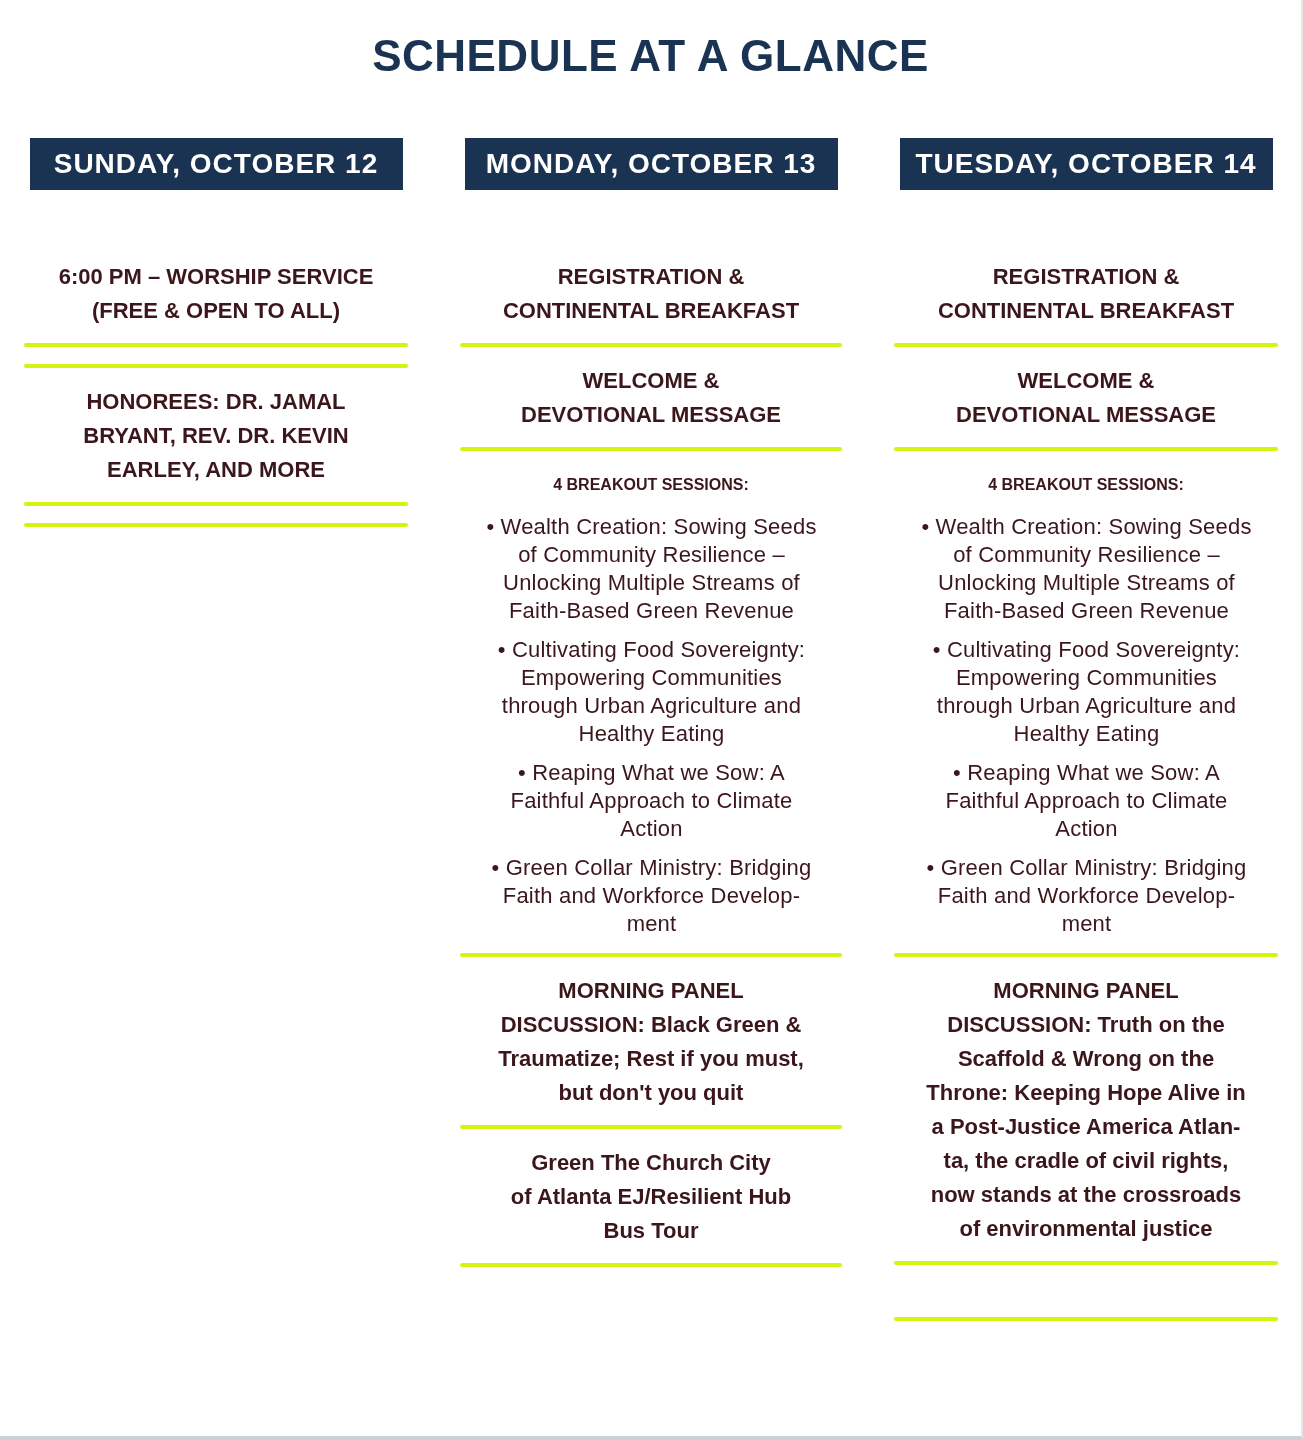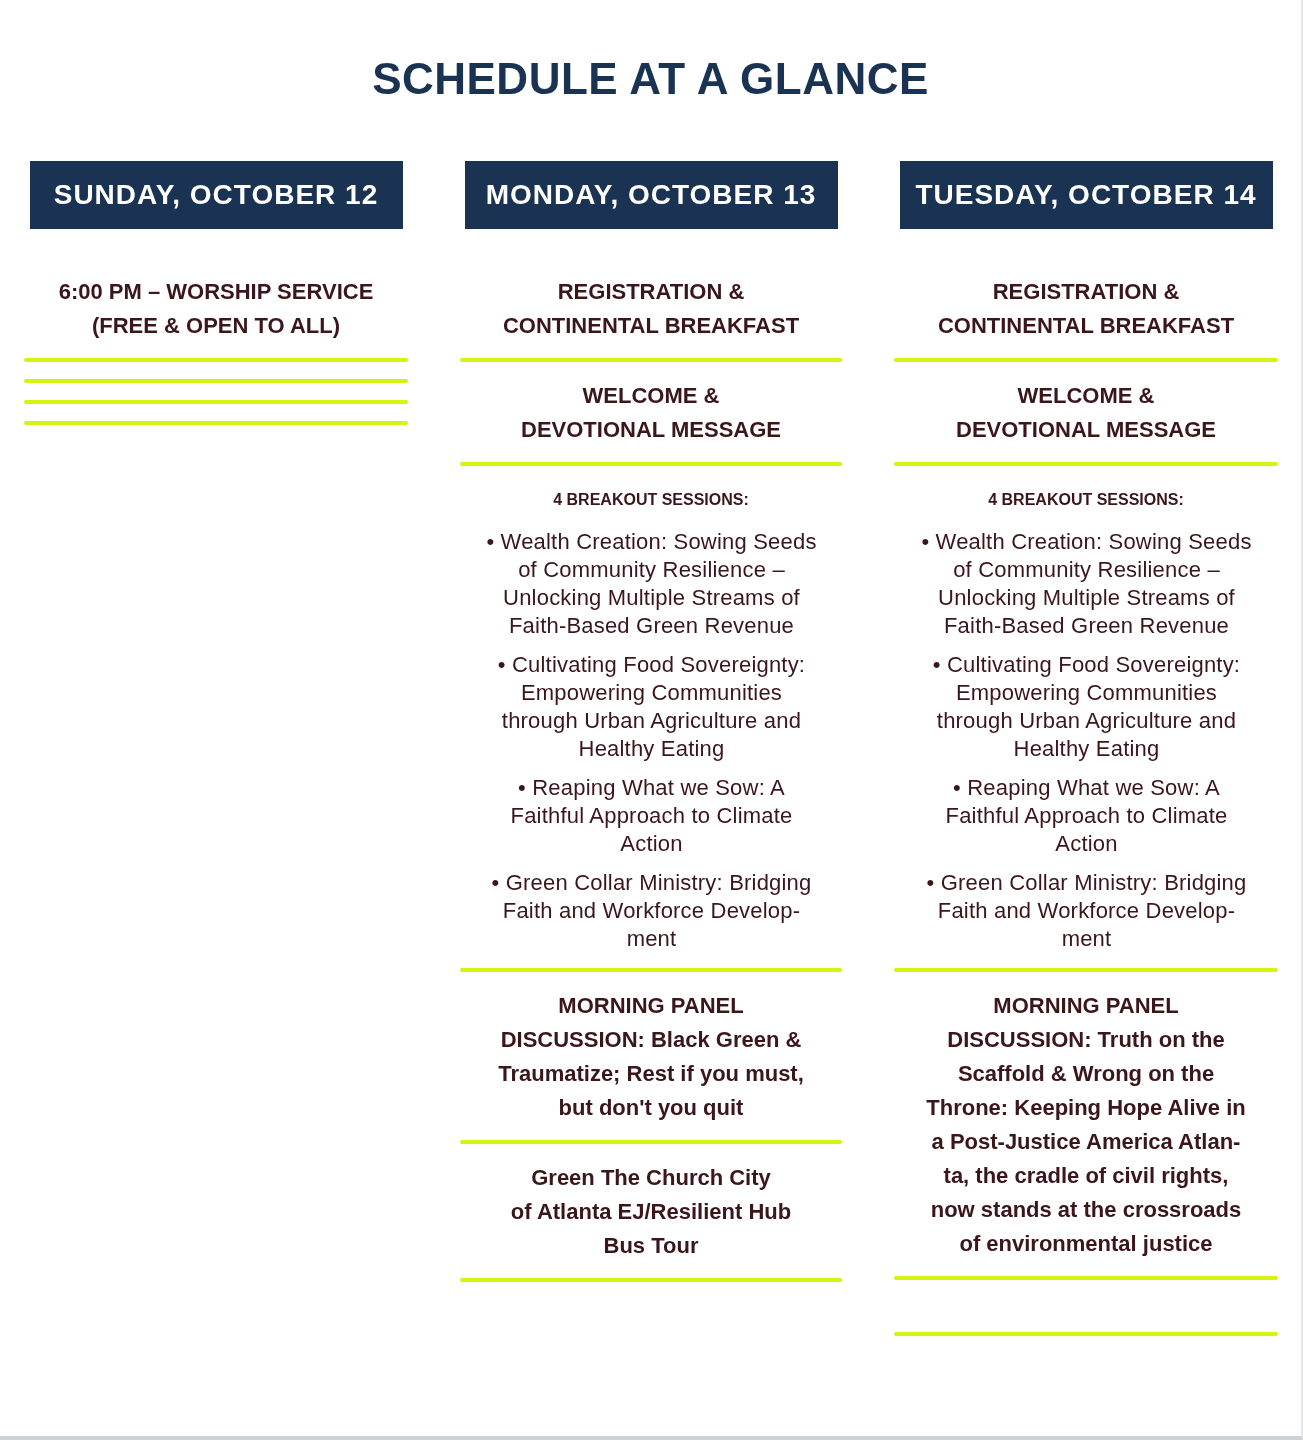--- a/index.html
+++ b/index.html
@@ -8,50 +8,50 @@
     height: 1440px;
     box-sizing: border-box;
     background: var(--page_bg, #ffffff);
     font-family: "Liberation Sans", sans-serif;
     border-right: 2px solid #e4e6e8;
     border-bottom: 4px solid #ccd2d8;
     overflow: hidden;
   }
   .page-title {
     margin: 0;
-    padding-top: 55px;
+    padding-top: 32px;
     text-align: center;
     color: var(--navy, #1a3352);
     font-size: 44px;
     line-height: 48px;
     font-weight: 800;
     letter-spacing: 0.5px;
   }
   .columns {
     display: grid;
     grid-template-columns: 392px 390px 392px;
     column-gap: 44px;
     padding: 0 18px 0 20px;
     margin-top: 58px;
   }
   .day-header {
     background: var(--navy, #1a3352);
     color: #ffffff;
     width: 373px;
-    height: 68px;
+    height: 52px;
     margin: 0 auto;
     display: flex;
     align-items: center;
     justify-content: center;
     font-size: 28px;
     font-weight: 600;
     letter-spacing: 1px;
     white-space: nowrap;
   }
-  .col-body { margin-top: 46px; }
+  .col-body { margin-top: 70px; }
   .event {
     margin: 0;
     color: var(--maroon, #3b161b);
     font-size: 22px;
     line-height: 34px;
     font-weight: bold;
     text-align: center;
     white-space: pre-line;
   }
   .divider {
@@ -91,20 +91,23 @@
 
   <div class="column">
     <div class="day-header">
       <span>SUNDAY, OCTOBER 12</span>
     </div>
     <div class="col-body">
       <p class="event">6:00 PM – WORSHIP SERVICE
 (FREE &amp; OPEN TO ALL)</p>
       <div class="divider"></div>
       <div class="divider"></div>
+      <p class="event">HONOREES: DR. JAMAL
+BRYANT, REV. DR. KEVIN
+EARLEY, AND MORE</p>
       <div class="divider"></div>
       <div class="divider"></div>
     </div>
   </div>
 
   <div class="column">
     <div class="day-header">
       <span>MONDAY, OCTOBER 13</span>
     </div>
     <div class="col-body">

